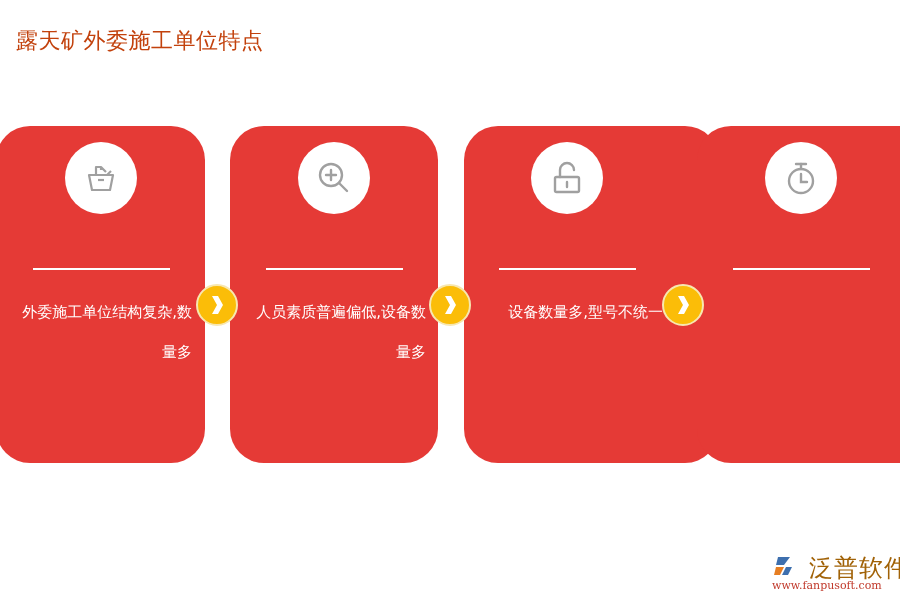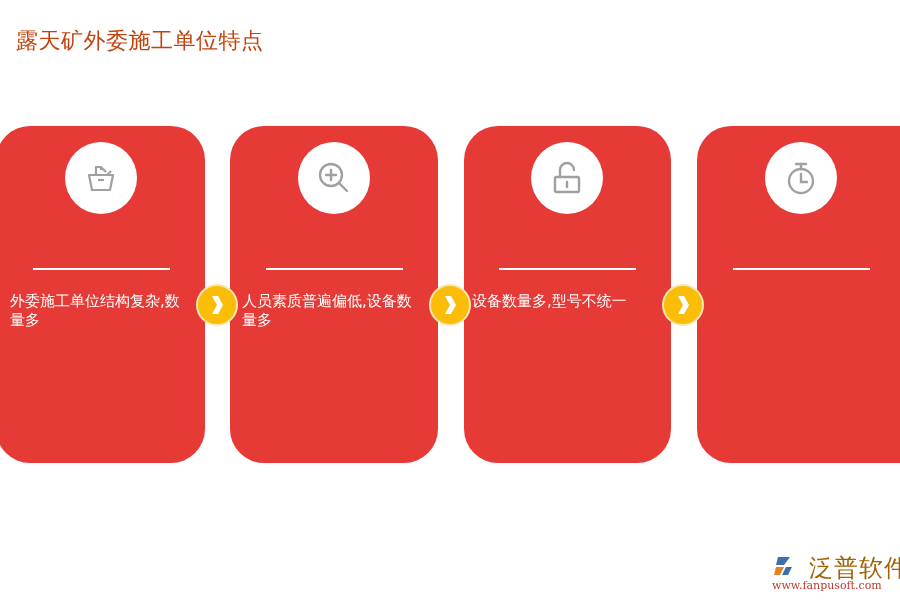--- a/index.html
+++ b/index.html
@@ -20,22 +20,22 @@
     .icon-circle {
       position: absolute; top: 16px; width: 72px; height: 72px;
       border-radius: 50%; background: #ffffff;
       display: flex; align-items: center; justify-content: center;
     }
     .divider {
       position: absolute; top: 142px; height: 2px; width: 137px;
       background: #ffffff;
     }
     .card-text {
-      position: absolute; top: 166px; text-align: left;
-      color: #ffffff; font-size: 15px; line-height: 19px;
+      position: absolute; top: 166px; text-align: right;
+      color: #ffffff; font-size: 15px; line-height: 40px;
     }
     .arrow {
       position: absolute; top: 284px; width: 42px; height: 42px;
       border-radius: 50%; background: #fbbd08;
       border: 2px solid #f7e7b0; box-sizing: border-box;
       display: flex; align-items: center; justify-content: center;
     }
     .logo {
       position: absolute; left: 768px; top: 552px; width: 130px; height: 44px;
     }
@@ -74,21 +74,21 @@
       <circle cx="17" cy="17" r="11"></circle>
       <line x1="25" y1="25" x2="33" y2="33"></line>
       <line x1="12" y1="17" x2="22" y2="17"></line>
       <line x1="17" y1="12" x2="17" y2="22"></line>
     </svg>
   </div>
   <div class="divider" style="left:36px;"></div>
   <div class="card-text" style="left:12px; width:184px;">人员素质普遍偏低,设备数量多</div>
 </div>
 
-<div class="card" style="left:464px; width:207px;">
+<div class="card" style="left:464px; width:207px;padding-left:48px;">
   <div class="icon-circle" style="left:67px;">
     <svg width="40" height="40" viewBox="0 0 40 40" fill="none" stroke="#a0a0a0" stroke-width="2.4" stroke-linecap="round">
       <path d="M13 19 L13 12 A7 7 0 0 1 27 12"></path>
       <rect x="8" y="19" width="24" height="15" rx="1.5"></rect>
       <line x1="20" y1="24" x2="20" y2="29"></line>
     </svg>
   </div>
   <div class="divider" style="left:35px;"></div>
   <div class="card-text" style="left:8px; width:191px; white-space:nowrap;">设备数量多,型号不统一</div>
 </div>

